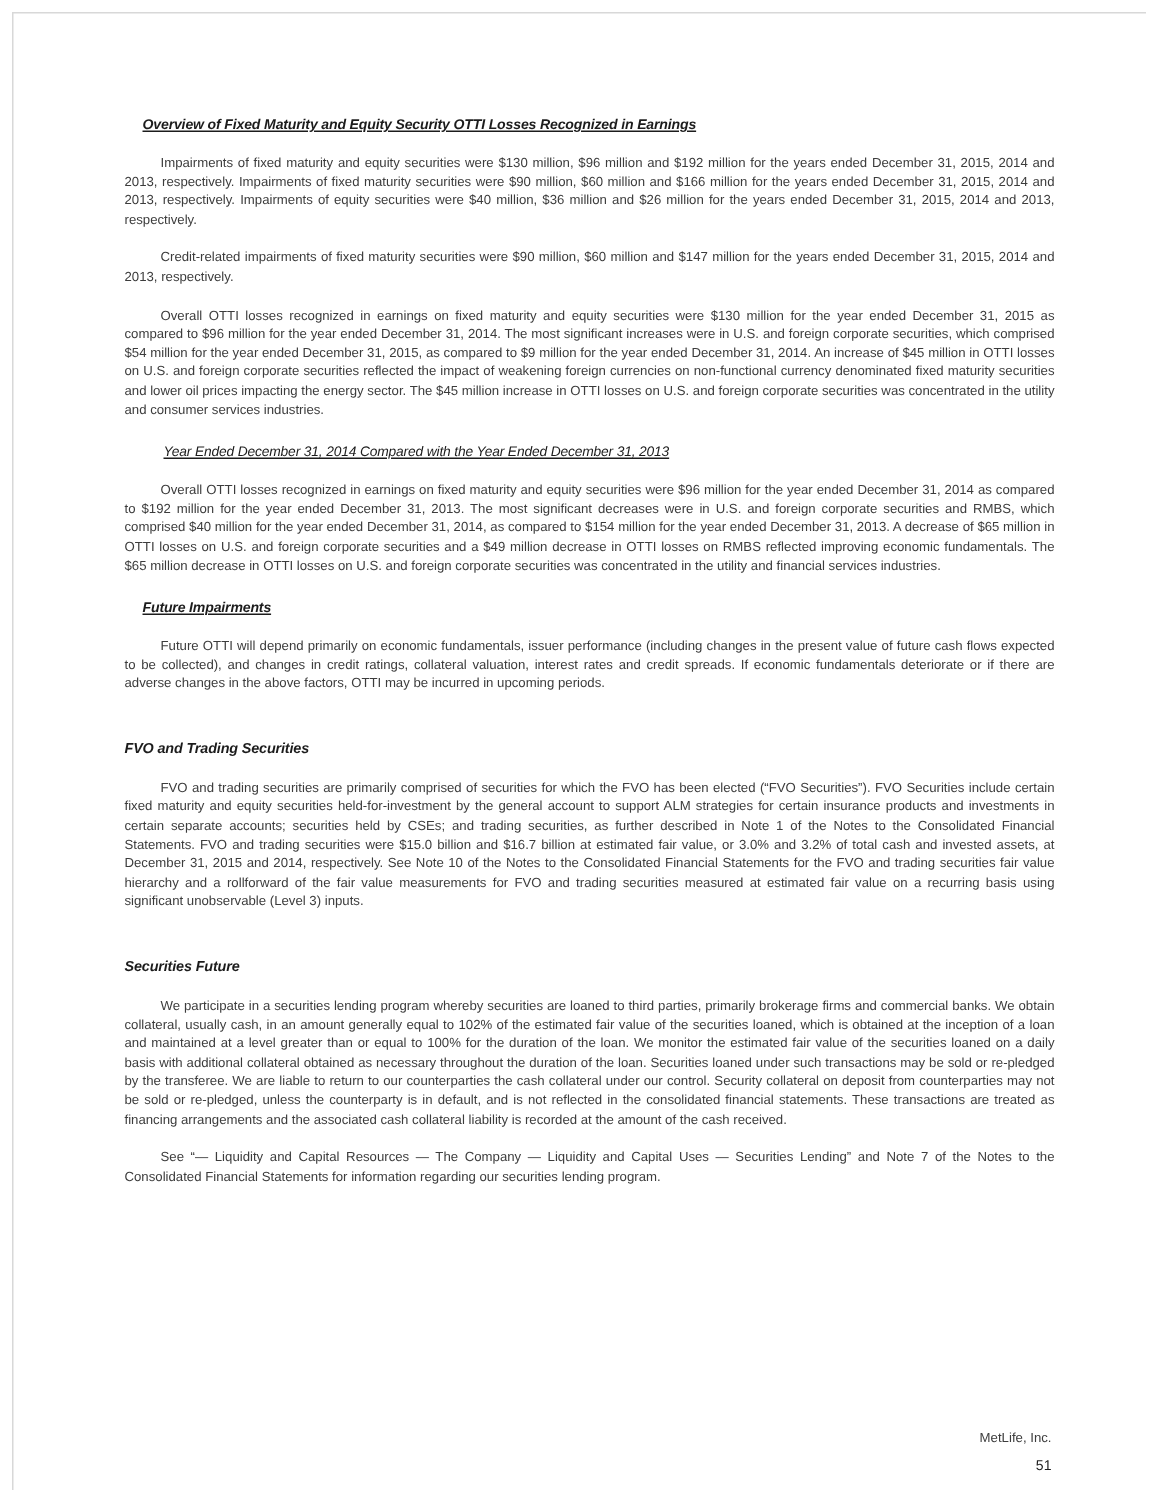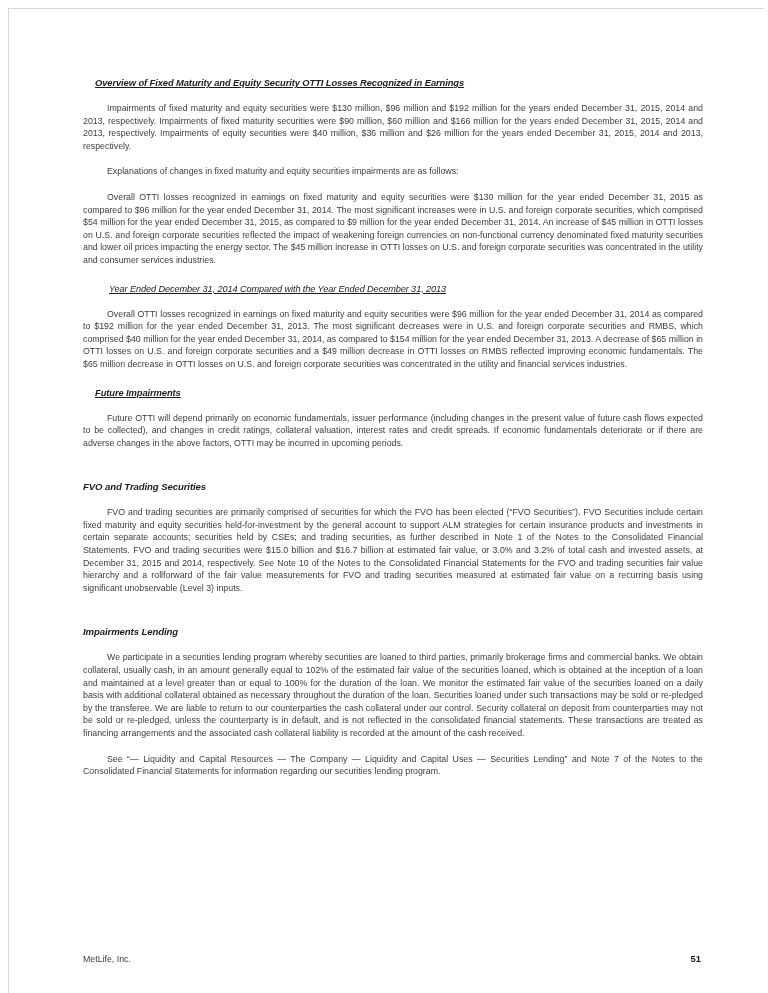--- a/index.html
+++ b/index.html
@@ -56,56 +56,57 @@
   .footer {
     position: absolute;
     left: 66px;
     right: 66px;
     top: 936px;
     display: flex;
     justify-content: space-between;
     align-items: flex-end;
     font-size: 8.8px;
     color: #3c3c3c;
+    flex-direction: column;
   }
   .footer .pagenum {
-    font-weight: bold;
+    font-weight: normal;
     font-size: 9.4px;
     color: #1c1c1c;
   }
 </style>
 </head>
 <body>
 
 <div class="page">
   <div class="content">
 
     <div class="hd hd-l2 first">Overview of Fixed Maturity and Equity Security OTTI Losses Recognized in Earnings</div>
 
     <p class="para">Impairments of fixed maturity and equity securities were $130 million, $96 million and $192 million for the years ended December 31, 2015, 2014 and 2013, respectively. Impairments of fixed maturity securities were $90 million, $60 million and $166 million for the years ended December 31, 2015, 2014 and 2013, respectively. Impairments of equity securities were $40 million, $36 million and $26 million for the years ended December 31, 2015, 2014 and 2013, respectively.</p>
 
+    <p class="para">Credit-related impairments of fixed maturity securities were $90 million, $60 million and $147 million for the years ended December 31, 2015, 2014 and 2013, respectively.</p>
 
-    <p class="para">Explanations of changes in fixed maturity and equity securities impairments are as follows:</p>
 
 
     <p class="para">Overall OTTI losses recognized in earnings on fixed maturity and equity securities were $130 million for the year ended December 31, 2015 as compared to $96 million for the year ended December 31, 2014. The most significant increases were in U.S. and foreign corporate securities, which comprised $54 million for the year ended December 31, 2015, as compared to $9 million for the year ended December 31, 2014. An increase of $45 million in OTTI losses on U.S. and foreign corporate securities reflected the impact of weakening foreign currencies on non-functional currency denominated fixed maturity securities and lower oil prices impacting the energy sector. The $45 million increase in OTTI losses on U.S. and foreign corporate securities was concentrated in the utility and consumer services industries.</p>
 
     <div class="hd hd-l3">Year Ended December 31, 2014 Compared with the Year Ended December 31, 2013</div>
 
     <p class="para">Overall OTTI losses recognized in earnings on fixed maturity and equity securities were $96 million for the year ended December 31, 2014 as compared to $192 million for the year ended December 31, 2013. The most significant decreases were in U.S. and foreign corporate securities and RMBS, which comprised $40 million for the year ended December 31, 2014, as compared to $154 million for the year ended December 31, 2013. A decrease of $65 million in OTTI losses on U.S. and foreign corporate securities and a $49 million decrease in OTTI losses on RMBS reflected improving economic fundamentals. The $65 million decrease in OTTI losses on U.S. and foreign corporate securities was concentrated in the utility and financial services industries.</p>
 
     <div class="hd hd-l2">Future Impairments</div>
 
     <p class="para">Future OTTI will depend primarily on economic fundamentals, issuer performance (including changes in the present value of future cash flows expected to be collected), and changes in credit ratings, collateral valuation, interest rates and credit spreads. If economic fundamentals deteriorate or if there are adverse changes in the above factors, OTTI may be incurred in upcoming periods.</p>
 
     <div class="hd hd-l1">FVO and Trading Securities</div>
 
     <p class="para">FVO and trading securities are primarily comprised of securities for which the FVO has been elected (“FVO Securities”). FVO Securities include certain fixed maturity and equity securities held-for-investment by the general account to support ALM strategies for certain insurance products and investments in certain separate accounts; securities held by CSEs; and trading securities, as further described in Note 1 of the Notes to the Consolidated Financial Statements. FVO and trading securities were $15.0 billion and $16.7 billion at estimated fair value, or 3.0% and 3.2% of total cash and invested assets, at December 31, 2015 and 2014, respectively. See Note 10 of the Notes to the Consolidated Financial Statements for the FVO and trading securities fair value hierarchy and a rollforward of the fair value measurements for FVO and trading securities measured at estimated fair value on a recurring basis using significant unobservable (Level 3) inputs.</p>
 
-    <div class="hd hd-l1">Impairments Lending</div>
+    <div class="hd hd-l1">Securities Future</div>
 
     <p class="para">We participate in a securities lending program whereby securities are loaned to third parties, primarily brokerage firms and commercial banks. We obtain collateral, usually cash, in an amount generally equal to 102% of the estimated fair value of the securities loaned, which is obtained at the inception of a loan and maintained at a level greater than or equal to 100% for the duration of the loan. We monitor the estimated fair value of the securities loaned on a daily basis with additional collateral obtained as necessary throughout the duration of the loan. Securities loaned under such transactions may be sold or re-pledged by the transferee. We are liable to return to our counterparties the cash collateral under our control. Security collateral on deposit from counterparties may not be sold or re-pledged, unless the counterparty is in default, and is not reflected in the consolidated financial statements. These transactions are treated as financing arrangements and the associated cash collateral liability is recorded at the amount of the cash received.</p>
 
     <p class="para">See “— Liquidity and Capital Resources — The Company — Liquidity and Capital Uses — Securities Lending” and Note 7 of the Notes to the Consolidated Financial Statements for information regarding our securities lending program.</p>
 
   </div>
 
   <div class="footer">
     <span>MetLife, Inc.</span>
     <span class="pagenum">51</span>

